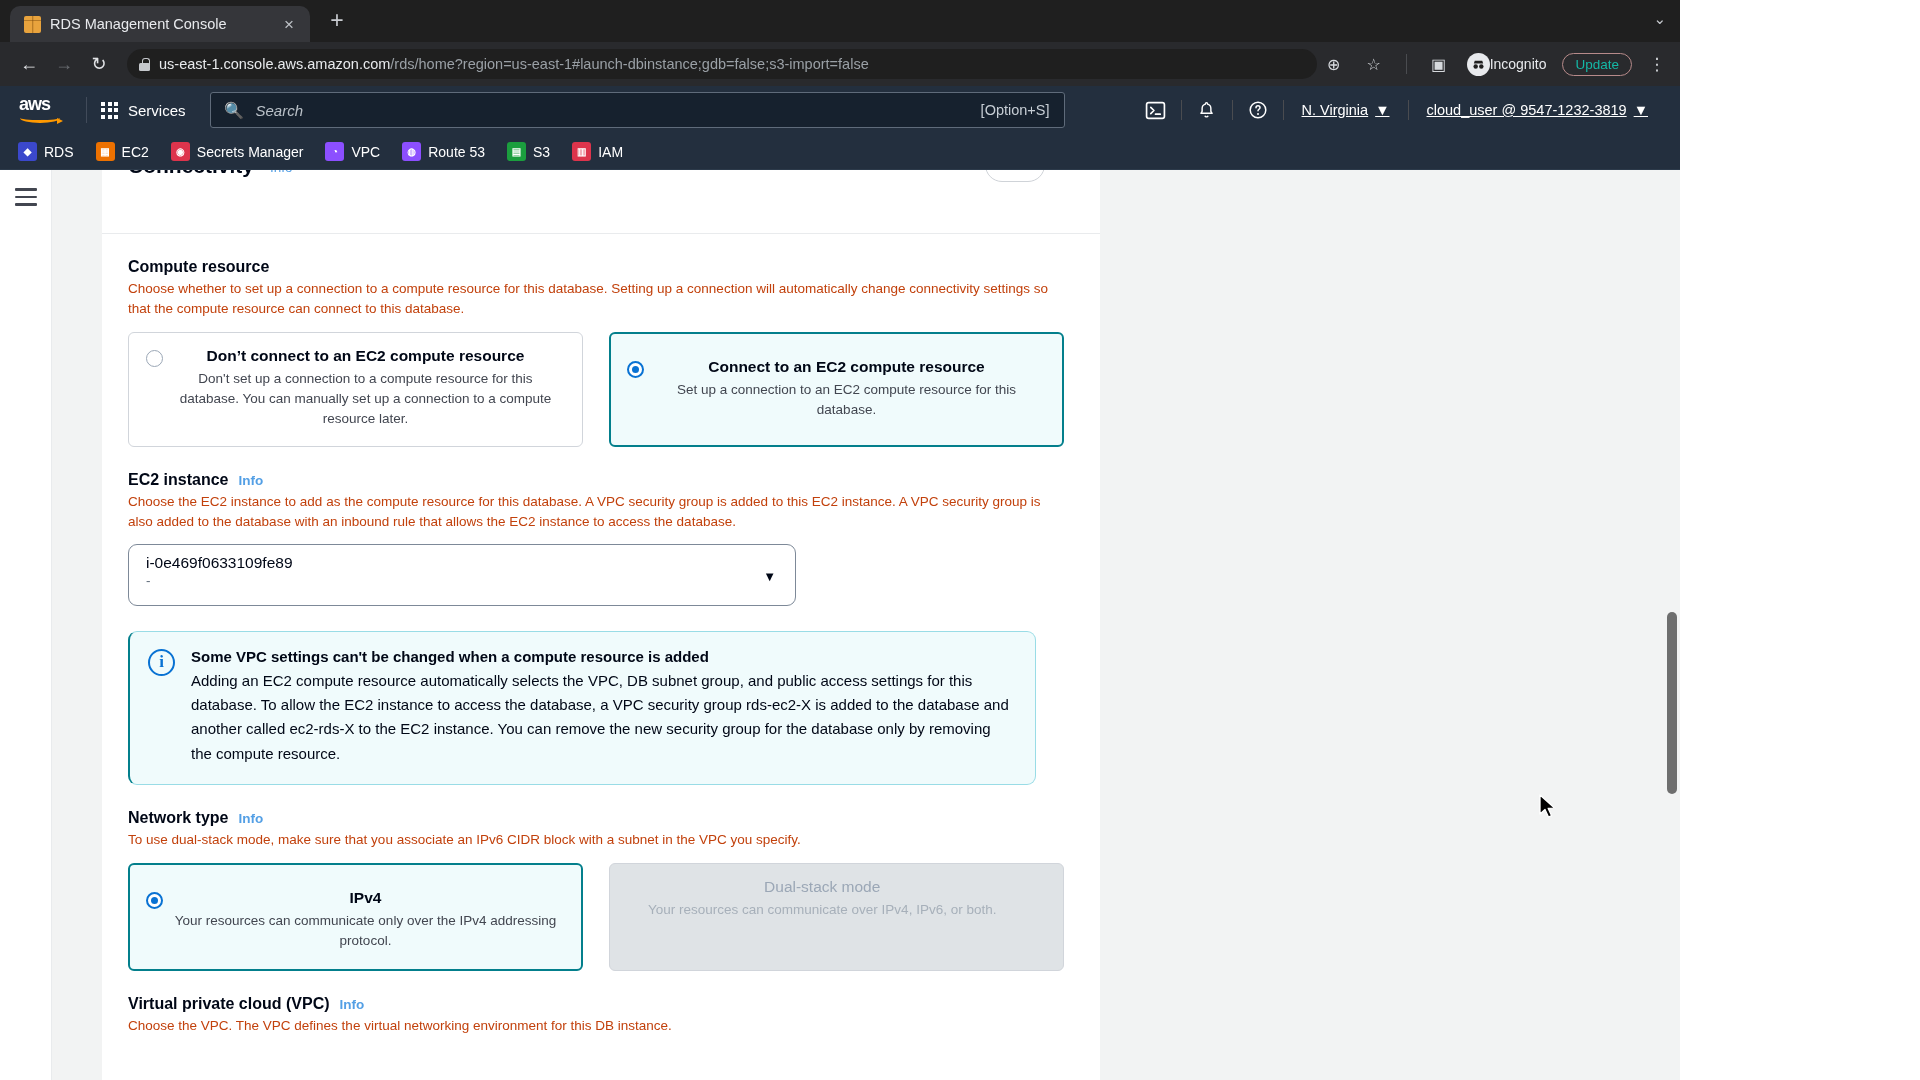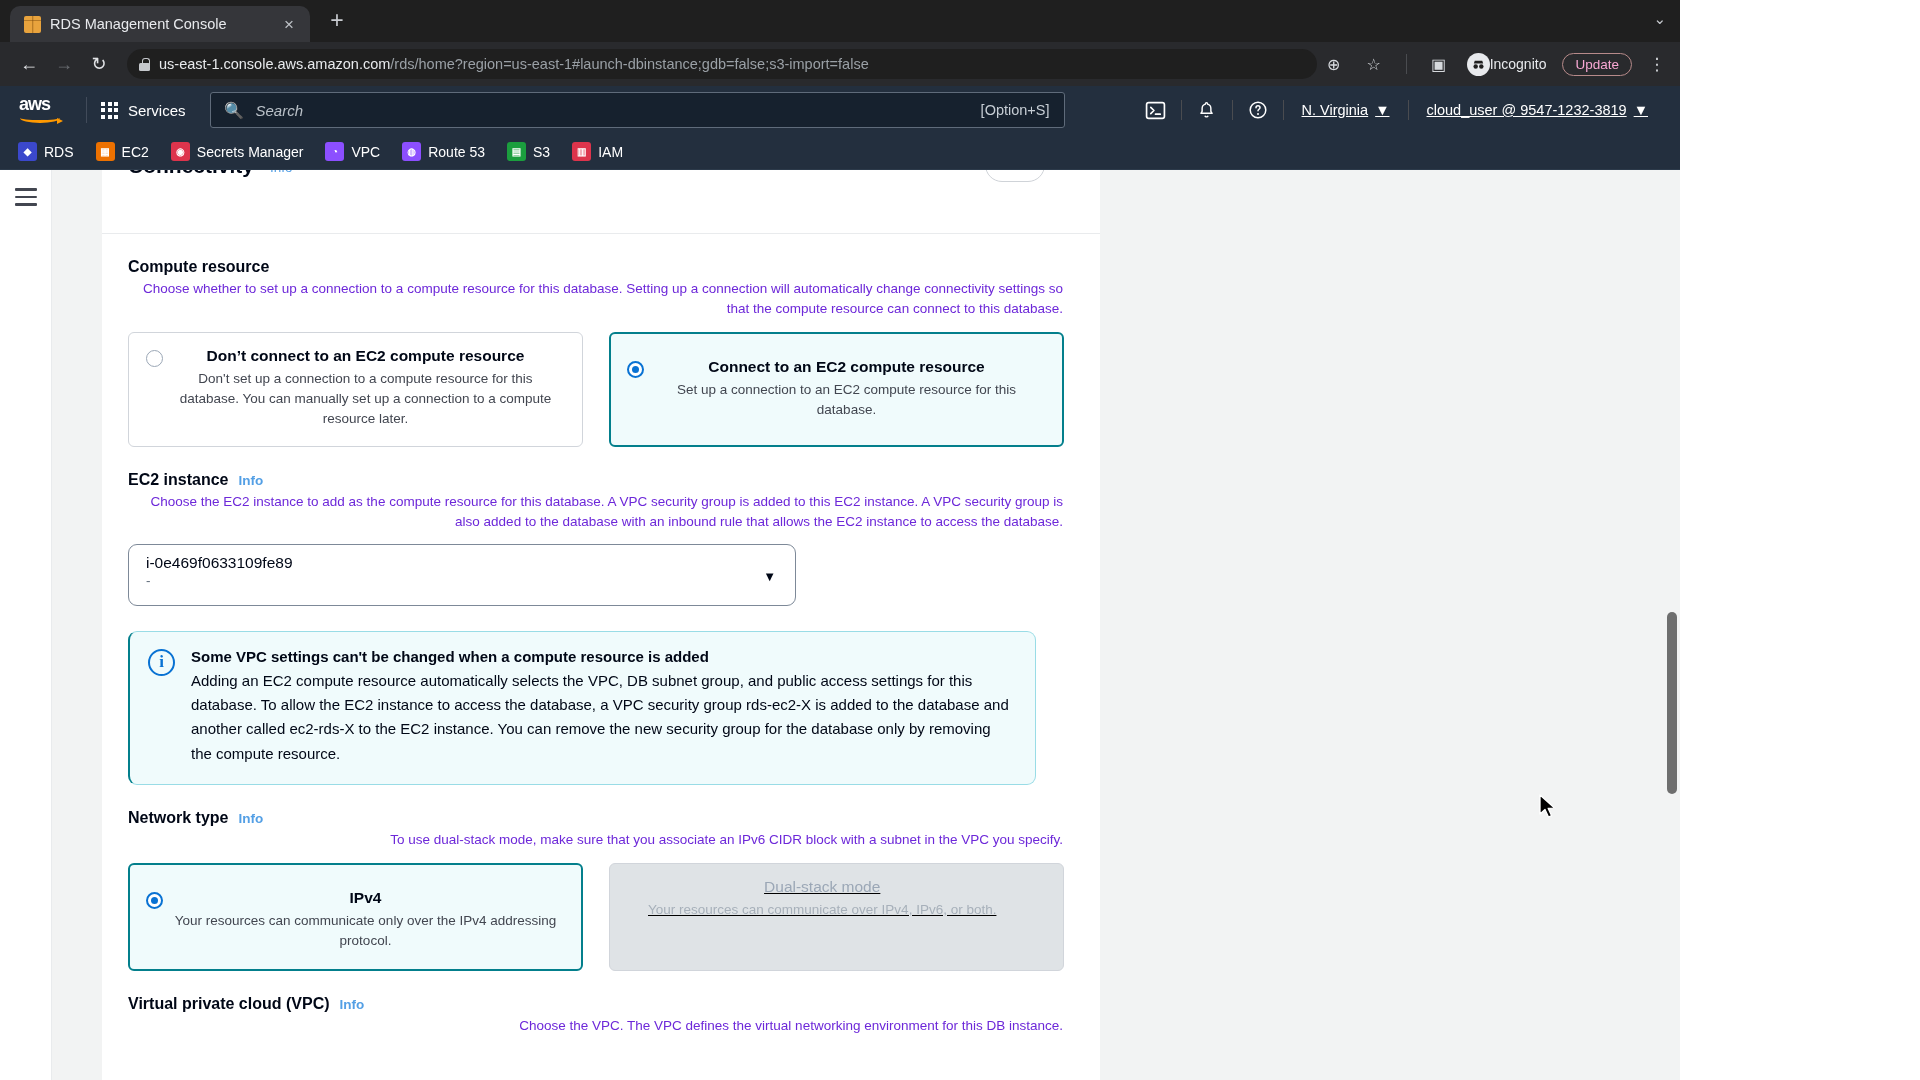--- a/index.html
+++ b/index.html
@@ -80,21 +80,21 @@
   .sep-v { width: 1px; height: 20px; background: #4a4c50; margin: 0 4px; }
   .incog {
     display: flex; align-items: center; color: #e8eaed; font-size: 14px;
   }
   .incog-circle {
     width: 23px; height: 23px; border-radius: 50%; background: #e8eaed;
     display: flex; align-items: center; justify-content: center;
   }
   .incog-circle svg { display: block; }
   .update-pill {
-    border: 1px solid #b78a8a; color: #f9a8d4; font-size: 13.5px;
+    border: 1px solid #b78a8a; color: #14b8a6; font-size: 13.5px;
     border-radius: 13px; padding: 3px 12px;
   }
   .kebab { color: #d6d9dd; font-size: 17px; letter-spacing: 0; width: 18px; text-align: center; }
 
   
   .aws-nav {
     height: 48px; background: #232f3e; display: flex; align-items: center;
     padding: 0 18px; gap: 0; flex: 0 0 48px;
   }
   .aws-logo { width: 46px; height: 30px; position: relative; margin-right: 8px; }
@@ -182,30 +182,30 @@
   .circle-btn-cut span { color: #5f6b7a; font-size: 15px; }
 
   .divider-row { height: 38px; border-bottom: 1px solid #e9ebed; }
 
   .field-block { padding: 0 26px; margin-top: 24px; }
   .field-label {
     font-size: 16px; font-weight: 700; color: #000716; display: flex;
     align-items: baseline; gap: 10px; margin-bottom: 3px;
   }
   .field-label .info-link { font-size: 13.5px; color: #539fe5; font-weight: 700; }
-  .field-desc { font-size: 13.5px; color: #6d28d9; line-height: 1.48; max-width: 935px; text-align: right; }
+  .field-desc { font-size: 13.5px; color: #c2410c; line-height: 1.48; max-width: 935px; }
 
   .radio-cards { display: flex; gap: 26px; margin-top: 13px; }
   .radio-card {
     width: 455px; min-height: 108px; border: 1px solid #d1d5db; border-radius: 6px;
     padding: 14px 18px 16px 17px; display: flex; gap: 4px; background: #fff; text-align: center;
   }
   .radio-card.selected { border: 2px solid #0972d3; background: #f0fbfc; padding: 24px 17px 15px 16px; }
   .radio-card.selected-teal { border: 2px solid #037f8c; background: #f0fbfc; }
-  .radio-card.disabled { background: #dfe3e6; border: 1px solid #d1d5db; text-decoration: underline; }
+  .radio-card.disabled { background: #dfe3e6; border: 1px solid #d1d5db; }
   .rc-radio {
     width: 17px; height: 17px; border-radius: 50%; border: 1.8px solid #9ba7b6;
     flex: 0 0 17px; margin-top: 3px; background: #fff;
   }
   .rc-radio.on {
     border: 2.5px solid #0972d3; background: #fff; position: relative;
   }
   .rc-radio.on::after {
     content: ""; position: absolute; inset: 3px; border-radius: 50%; background: #0972d3;
   }

